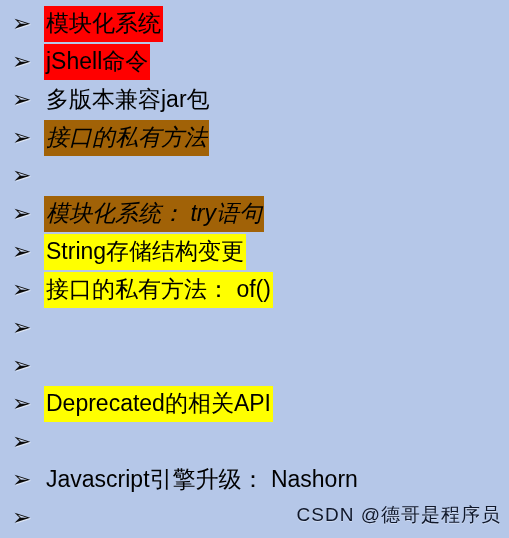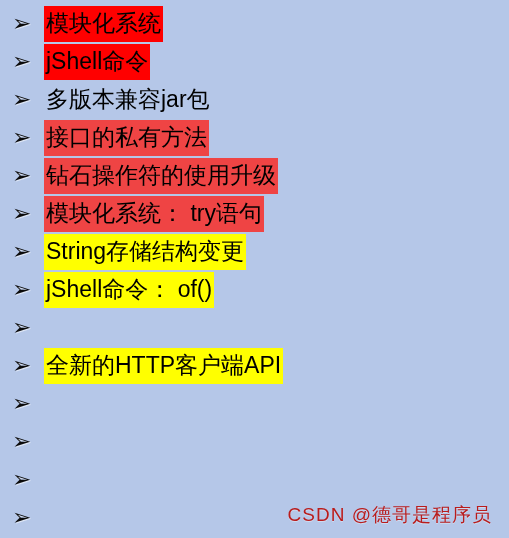--- a/index.html
+++ b/index.html
@@ -48,30 +48,30 @@
   .bullet-text {
     font-size: 23px;
     line-height: 33px;
     color: #000000;
     letter-spacing: 0px;
     display: inline-block;
     padding: 1px 2px 2px 2px;
     font-family: "Liberation Sans", "DejaVu Sans", sans-serif;
   }
   .hl-red    { background: #ff0000; }
-  .hl-green  { background: #ef4444; }
+  .hl-green  { background: #a16207; font-style: italic; }
   .hl-yellow { background: #ffff00; }
   .hl-none   { background: transparent; }
 
   .watermark {
     position: absolute;
-    right: 17px;
+    right: 8px;
     bottom: 10px;
     font-size: 19px;
-    color: #b91c1c;
+    color: #0f172a;
     font-family: "Liberation Sans", "DejaVu Sans", sans-serif;
     letter-spacing: 1px;
     white-space: nowrap;
     text-shadow: 0 1px 0 rgba(255,255,255,0.35);
   }
 </style>
 </head>
 <body>
 
 <div class="slide">
@@ -87,48 +87,48 @@
       <li class="bullet-row">
         <span class="bullet-marker">➢</span>
         <span class="bullet-text hl-none">多版本兼容jar包</span>
       </li>
       <li class="bullet-row">
         <span class="bullet-marker">➢</span>
         <span class="bullet-text hl-green">接口的私有方法</span>
       </li>
       <li class="bullet-row">
         <span class="bullet-marker">➢</span>
-        <span class="bullet-text hl-green">钻石操作符的使用升级</span>
       </li>
       <li class="bullet-row">
         <span class="bullet-marker">➢</span>
         <span class="bullet-text hl-green">模块化系统： try语句</span>
       </li>
       <li class="bullet-row">
         <span class="bullet-marker">➢</span>
         <span class="bullet-text hl-yellow">String存储结构变更</span>
       </li>
       <li class="bullet-row">
         <span class="bullet-marker">➢</span>
-        <span class="bullet-text hl-yellow">jShell命令： of()</span>
-      </li>
-      <li class="bullet-row">
-        <span class="bullet-marker">➢</span>
-      </li>
-      <li class="bullet-row">
-        <span class="bullet-marker">➢</span>
-        <span class="bullet-text hl-yellow">全新的HTTP客户端API</span>
+        <span class="bullet-text hl-yellow">接口的私有方法： of()</span>
       </li>
       <li class="bullet-row">
         <span class="bullet-marker">➢</span>
       </li>
       <li class="bullet-row">
         <span class="bullet-marker">➢</span>
       </li>
       <li class="bullet-row">
         <span class="bullet-marker">➢</span>
+        <span class="bullet-text hl-yellow">Deprecated的相关API</span>
+      </li>
+      <li class="bullet-row">
+        <span class="bullet-marker">➢</span>
+      </li>
+      <li class="bullet-row">
+        <span class="bullet-marker">➢</span>
+        <span class="bullet-text hl-none">Javascript引擎升级： Nashorn</span>
       </li>
       <li class="bullet-row">
         <span class="bullet-marker">➢</span>
       </li>
     </ul>
   <div class="watermark">CSDN @德哥是程序员</div>
 </div>
 
 </body></html>

